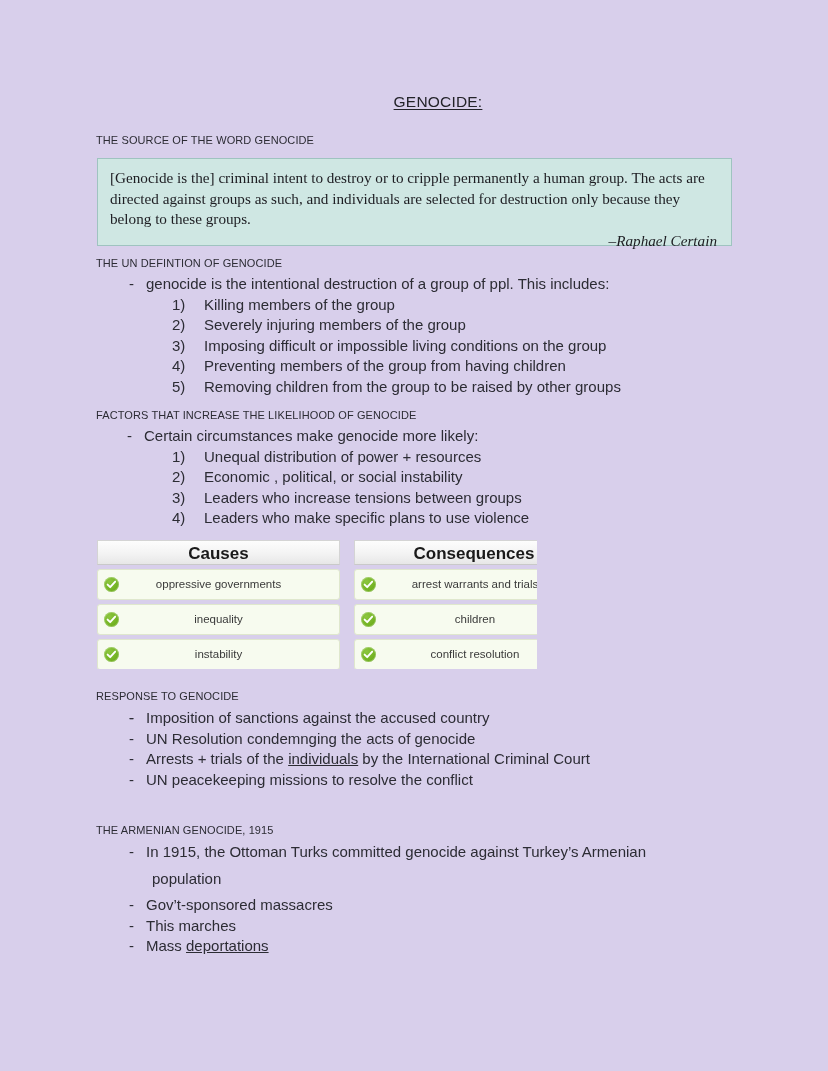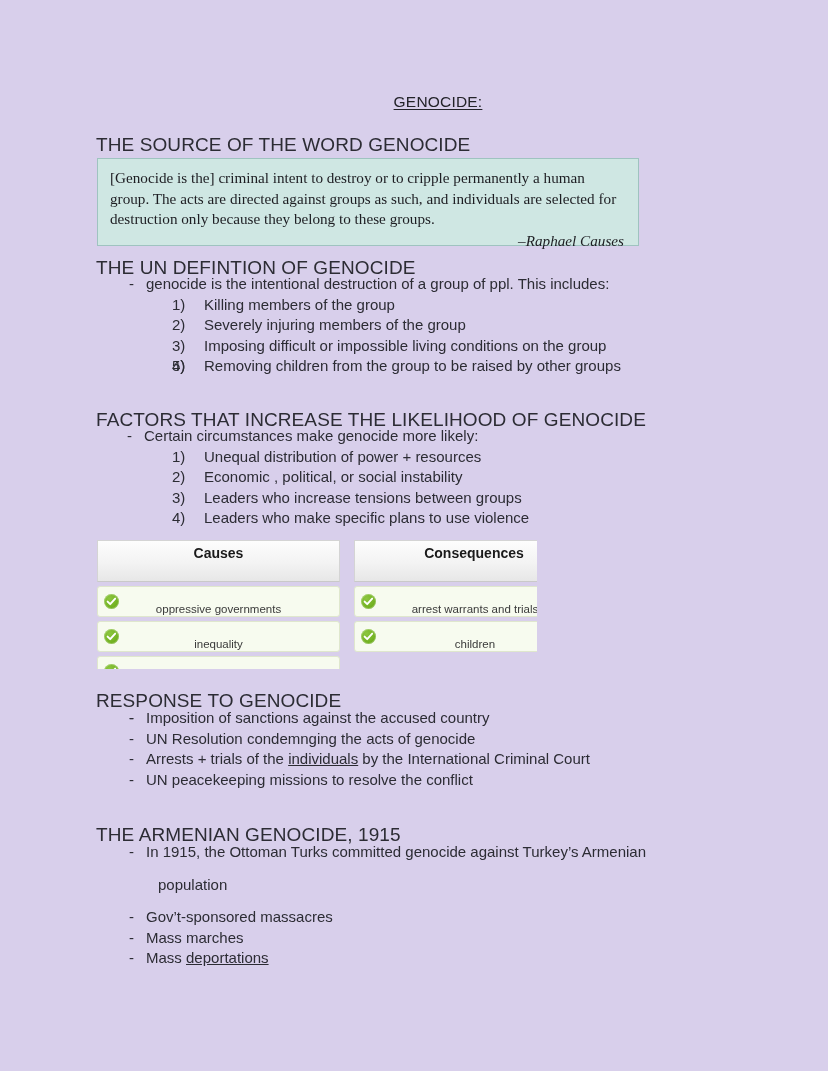--- a/index.html
+++ b/index.html
@@ -35,32 +35,32 @@
     color: #232329;
     text-decoration: underline;
     text-underline-offset: 2px;
     padding-left: 24px;
   }
 
   
   .sec-head {
     position: absolute;
     left: 96px;
-    font-size: 19px;
+    font-size: 11px;
     letter-spacing: 0.1px;
     color: #2c2c34;
     white-space: nowrap;
   }
 
   
   .quote-box {
     position: absolute;
     left: 97px;
     top: 158px;
-    width: 542px;
+    width: 635px;
     height: 88px;
     background: #cfe7e3;
     border: 1px solid #9fc3c0;
     box-sizing: border-box;
     padding: 9px 12px 0 12px;
   }
   .quote-text {
     font-family: "Liberation Serif", serif;
     font-size: 15.2px;
     line-height: 20.5px;
@@ -103,21 +103,21 @@
     margin: 0;
   }
   .num-row .num {
     position: absolute;
     left: 76px;
     top: 0;
   }
   .cont {
     padding-left: 50px;
     line-height: 20.6px;
-    margin: 12px;
+    margin: 6px;
   }
 
   u.ul { text-decoration: underline; text-underline-offset: 1px; }
 
   
   .tables-wrap {
     position: absolute;
     left: 97px;
     top: 540px;
     width: 440px;
@@ -127,24 +127,24 @@
   .tbl {
     position: absolute;
     top: 0;
     width: 243px;
     font-family: "Liberation Sans", sans-serif;
   }
   .tbl.left  { left: 0px;   width: 243px; }
   .tbl.right { left: 257px; width: 183px; }
 
   .tbl-head {
-    height: 42px;
+    height: 25px;
     line-height: 25px;
     text-align: center;
-    font-size: 14px;
+    font-size: 17px;
     font-weight: bold;
     color: #1a1a1a;
     background: linear-gradient(to bottom, #fdfdfd 0%, #f3f3f3 55%, #e7e7e7 100%);
     border: 1px solid #d4d4d4;
     border-bottom: 1px solid #c9c9c9;
     box-sizing: border-box;
   }
   .tbl.right .tbl-head { width: 240px; }
 
   .tbl-body { margin-top: 4px; }
@@ -155,21 +155,21 @@
     margin-bottom: 4px;
     background: #f7fbef;
     border: 1px solid #dfe7cd;
     border-radius: 3px;
     box-sizing: border-box;
   }
   .tbl.right .row { width: 240px; }
 
   .row .label {
     position: absolute;
-    left: 0; right: 0; top: 8px;
+    left: 0; right: 0; top: 0;
     height: 29px;
     line-height: 29px;
     text-align: center;
     font-size: 11.5px;
     color: #3a3a3a;
   }
   .tbl.right .row .label { width: 240px; }
 
   .check {
     position: absolute;
@@ -199,21 +199,21 @@
 <body>
 
 <div class="page">
 
   <div class="doc-title">GENOCIDE:</div>
 
   <div class="sec-head" id="h-source">THE SOURCE OF THE WORD GENOCIDE</div>
 
   <div class="quote-box">
     <div class="quote-text">[Genocide is the] criminal intent to destroy or to cripple permanently a human group. The acts are directed against groups as such, and individuals are selected for destruction only because they belong to these groups.</div>
-    <div class="quote-attrib">–Raphael Causes</div>
+    <div class="quote-attrib">–Raphael Certain</div>
   </div>
 
   <div class="sec-head" id="h-undef">THE UN DEFINTION OF GENOCIDE</div>
 
   <div class="blk" id="blk-un">
     <div class="dash-row">
       <span class="dash">-</span>
       <span>genocide is the intentional destruction of a group of ppl. This includes:</span>
     </div>
     <div class="num-row">
@@ -223,20 +223,21 @@
     <div class="num-row">
       <span class="num">2)</span>
       <span>Severely injuring members of the group</span>
     </div>
     <div class="num-row">
       <span class="num">3)</span>
       <span>Imposing difficult or impossible living conditions on the group</span>
     </div>
     <div class="num-row">
       <span class="num">4)</span>
+      <span>Preventing members of the group from having children</span>
     </div>
     <div class="num-row">
       <span class="num">5)</span>
       <span>Removing children from the group to be raised by other groups</span>
     </div>
   </div>
 
   <div class="sec-head" id="h-factors">FACTORS THAT INCREASE THE LIKELIHOOD OF GENOCIDE</div>
 
   <div class="blk" id="blk-factors">
@@ -306,20 +307,28 @@
           <span class="label">arrest warrants and trials</span>
         </div>
         <div class="row">
           <span class="check">
             <svg width="11" height="11" viewBox="0 0 11 11">
                 <path d="M1.6 5.6 L4.2 8.2 L9.2 2.6" stroke="#ffffff" stroke-width="1.9" fill="none" stroke-linecap="round" stroke-linejoin="round"></path>
               </svg>
           </span>
           <span class="label">children</span>
         </div>
+        <div class="row">
+          <span class="check">
+            <svg width="11" height="11" viewBox="0 0 11 11">
+                <path d="M1.6 5.6 L4.2 8.2 L9.2 2.6" stroke="#ffffff" stroke-width="1.9" fill="none" stroke-linecap="round" stroke-linejoin="round"></path>
+              </svg>
+          </span>
+          <span class="label">conflict resolution</span>
+        </div>
       </div>
     </div>
 
   </div>
 
   <div class="sec-head" id="h-response">RESPONSE TO GENOCIDE</div>
 
   <div class="blk" id="blk-response">
     <div class="dash-row">
       <span class="dash">-</span>
@@ -349,21 +358,21 @@
       <span class="dash">-</span>
       <span>In 1915, the Ottoman Turks committed genocide against Turkey’s Armenian</span>
     </div>
     <div class="cont">population</div>
     <div class="dash-row">
       <span class="dash">-</span>
       <span>Gov’t-sponsored massacres</span>
     </div>
     <div class="dash-row">
       <span class="dash">-</span>
-      <span>Mass marches</span>
+      <span>This marches</span>
     </div>
     <div class="dash-row">
       <span class="dash">-</span>
       <span>Mass </span><u class="ul">deportations</u>
     </div>
   </div>
 
 </div>
 
 </body></html>

